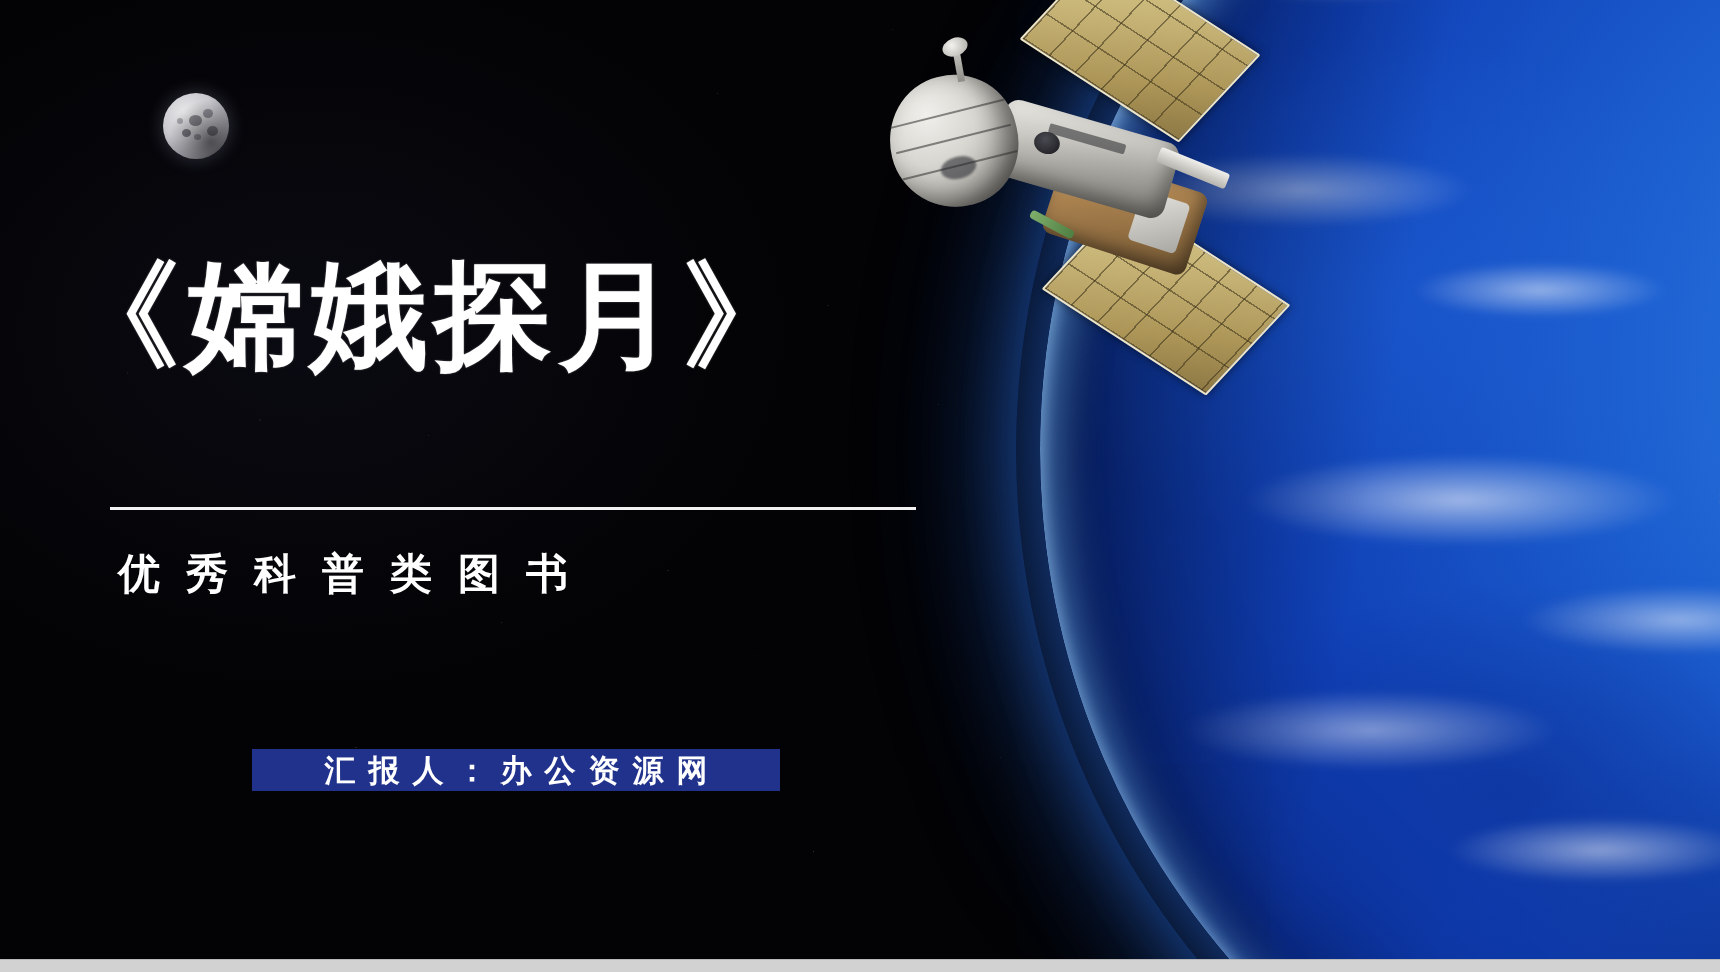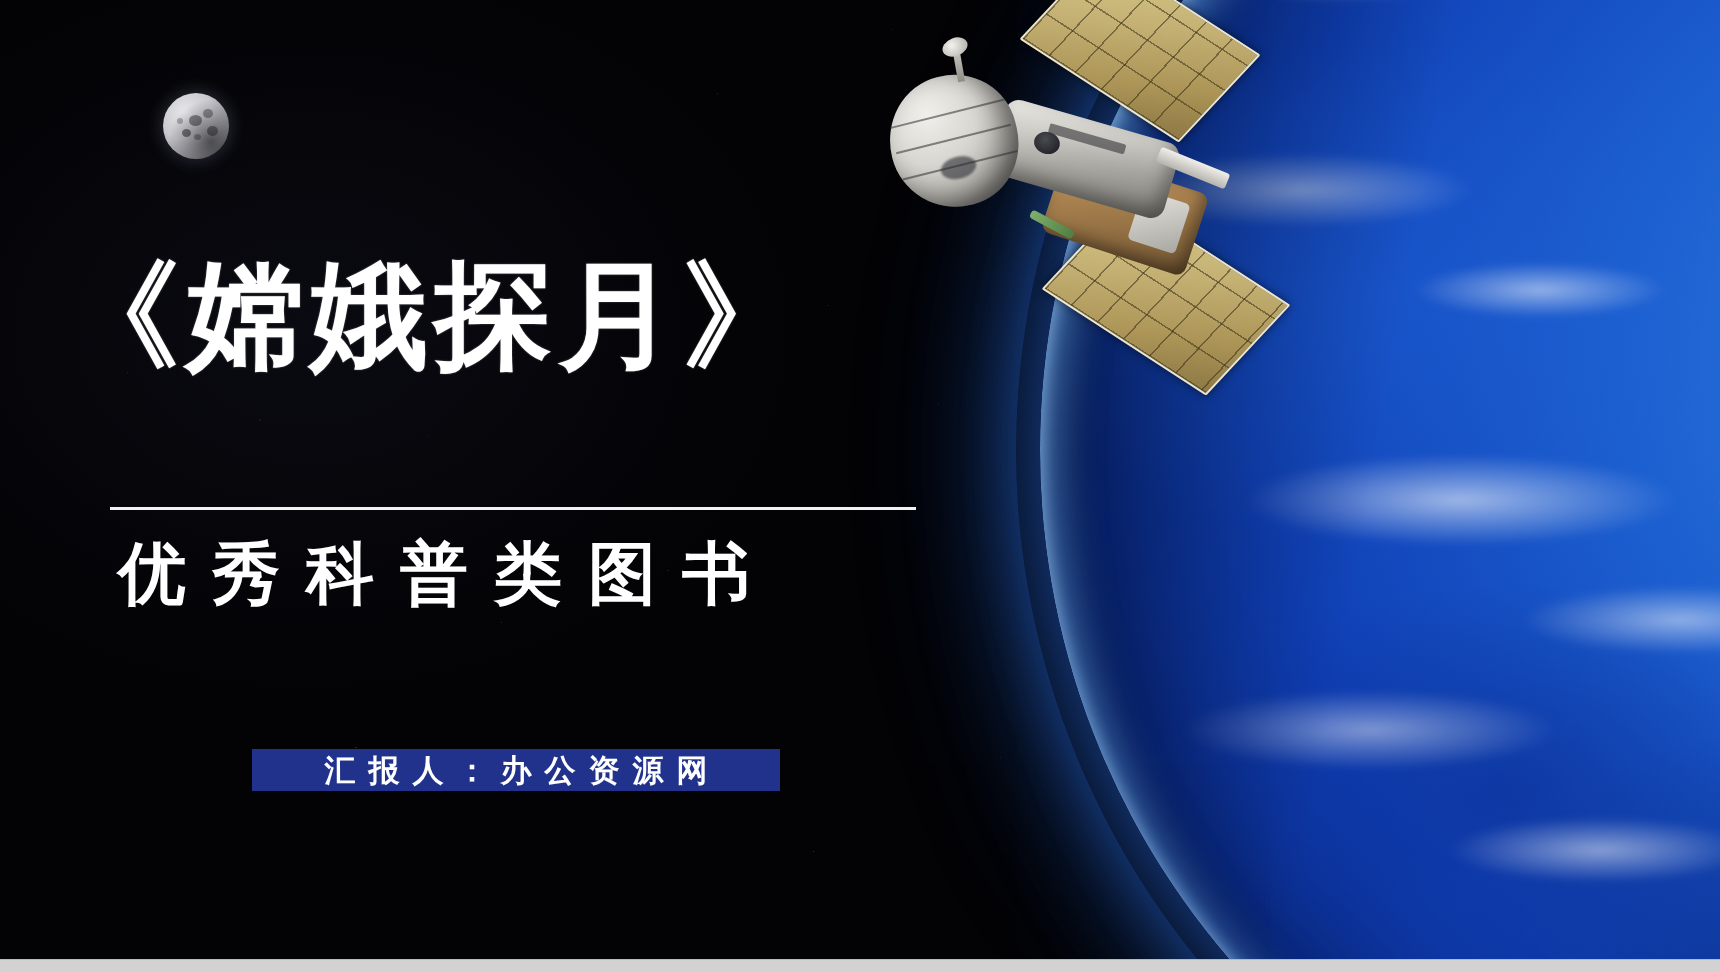--- a/index.html
+++ b/index.html
@@ -241,21 +241,21 @@
     position:absolute; left:110px; top:507px;
     width:806px; height:3px;
     background:#ffffff;
     opacity:.95;
   }
 
   .subtitle{
     position:absolute; left:118px; top:530px;
     width:820px; height:88px;
     color:#ffffff;
-    font-size:68px;
+    font-size:42px;
     line-height:88px;
     font-weight:700;
     letter-spacing:26px;
     white-space:nowrap;
   }
 
   .presenter-badge{
     position:absolute; left:252px; top:749px;
     width:528px; height:42px;
     background:#21328c;

